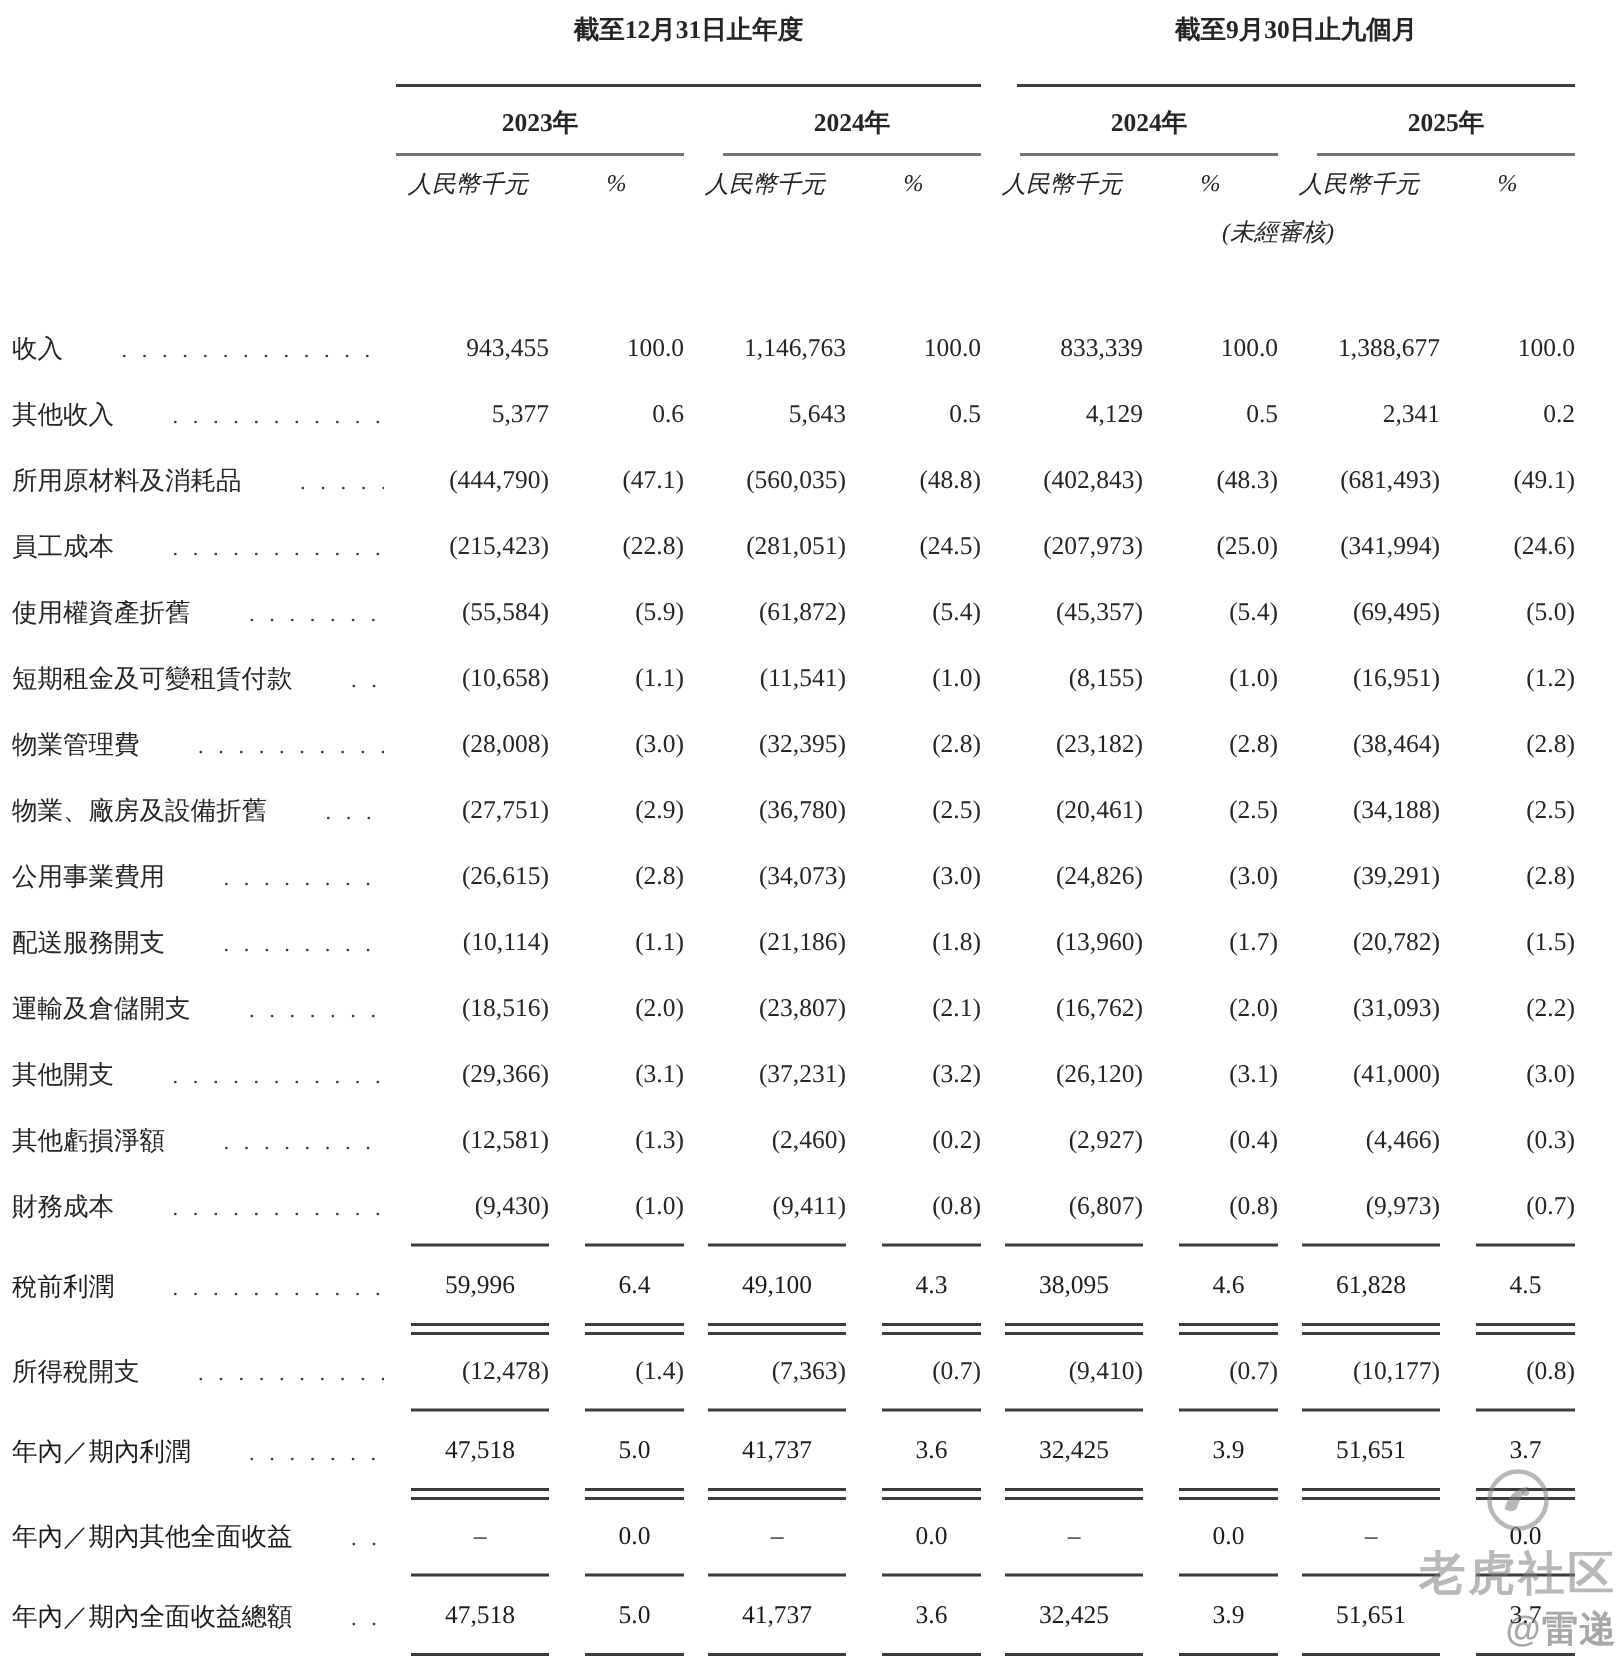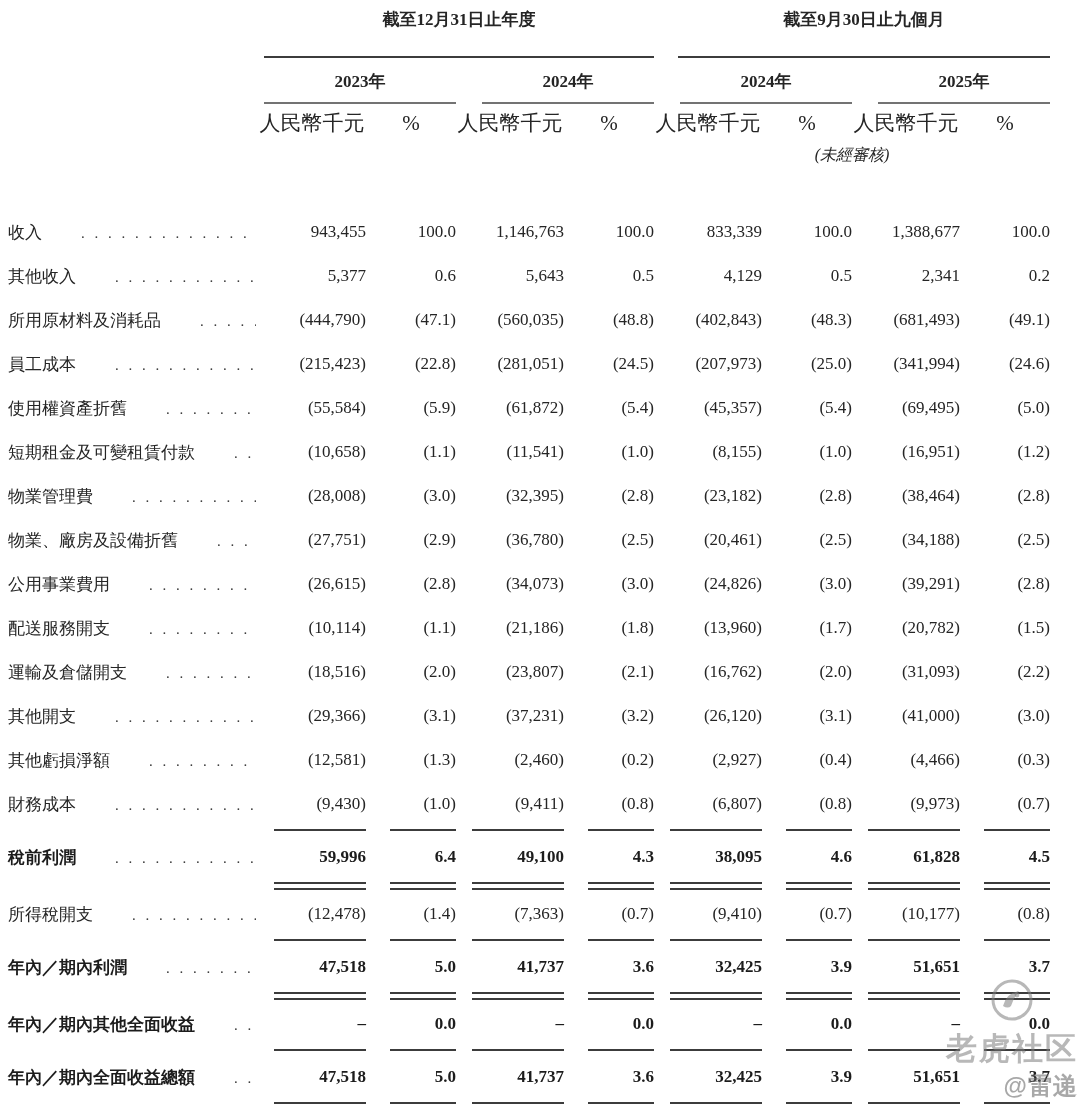--- a/index.html
+++ b/index.html
@@ -51,38 +51,39 @@
     text-align: center;
     border-bottom: 2px solid #737373;
     padding-bottom: 9px;
     margin-left: 26px;
     white-space: nowrap;
   }
   .yr.y1 { margin-left: 6px; }
 
   tr.h-unit th { height: 38px; vertical-align: middle; }
   .un {
-    font-size: 21px;
+    font-style: italic;
+    font-size: 16px;
     text-align: center;
     white-space: nowrap;
   }
 
   tr.h-note th { height: 30px; vertical-align: top; }
   .note {
     font-style: italic;
     font-size: 16px;
     text-align: center;
     padding-top: 3px;
     white-space: nowrap;
   }
 
   
   tr.lead-sp td { height: 38px; }
   tr.data-row td { height: 44px; vertical-align: middle; font-size: 17px; }
-  tr.data-row.bold td { font-weight: bold; color: #1c1c1c; }
+  tr.data-row.bold td { font-weight: normal; color: #1c1c1c; text-align: center; }
 
   td.lbl { font-size: 18.5px; }
   .lblwrap { display: flex; align-items: baseline; gap: 35px; }
   .lt { white-space: nowrap; }
   .dots {
     flex: 1;
     overflow: hidden;
     white-space: nowrap;
     font-size: 15px;
     font-weight: normal;

